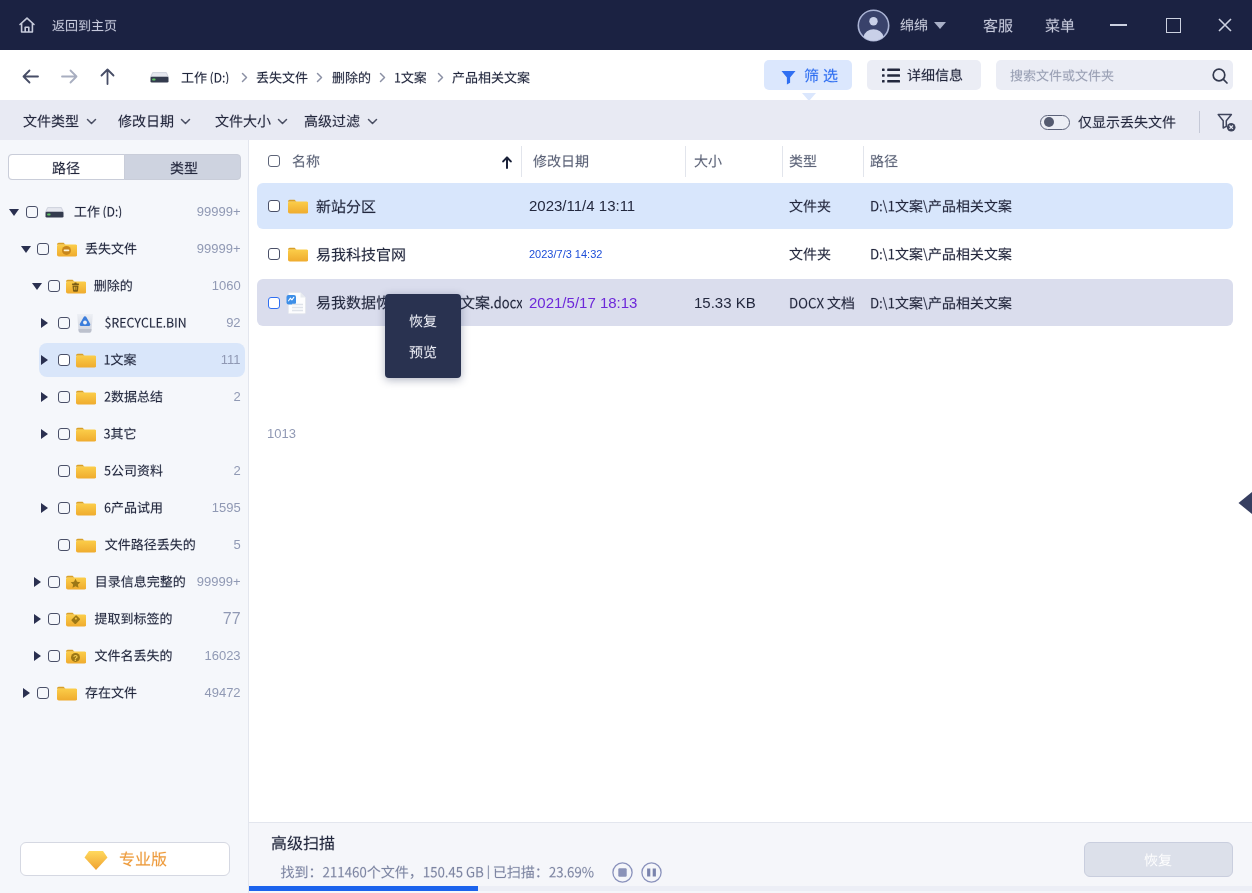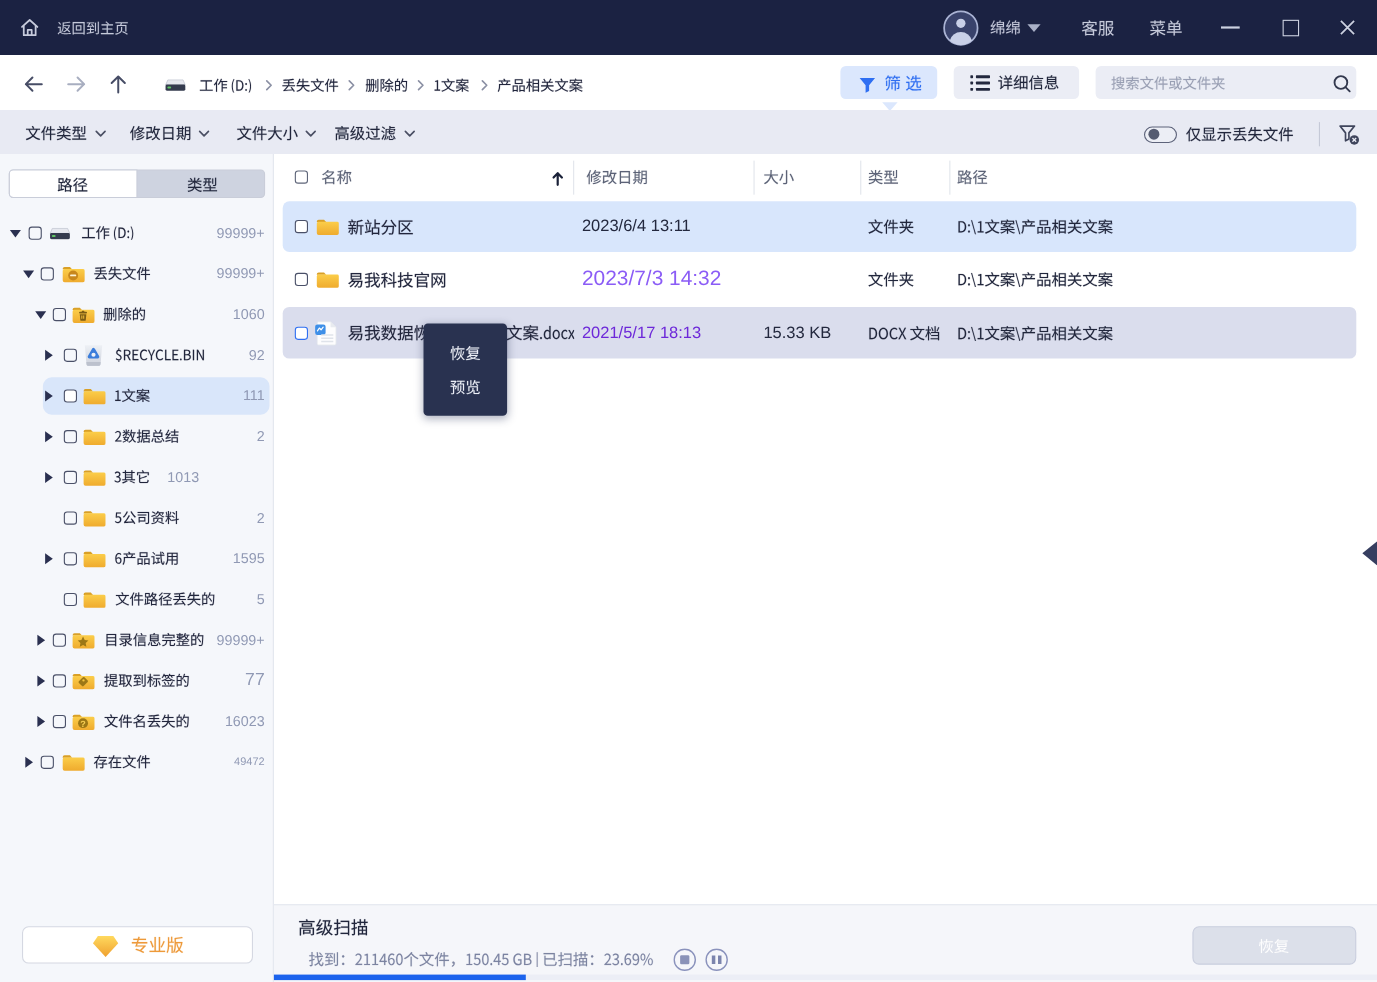--- a/index.html
+++ b/index.html
@@ -477,21 +477,21 @@
         </linearGradient>
       </defs>
       <path d="M1 3.4 a1.7 1.7 0 0 1 1.7 -1.7 h4.9 l1.9 2.1 h-8.5 Z" fill="#d9a027"></path>
       <path d="M1 3.8 a1.6 1.6 0 0 1 1.6 -1.6 h17 a1.6 1.6 0 0 1 1.6 1.6 v8.6 a1.8 1.8 0 0 1 -1.8 1.8 h-16.6 a1.8 1.8 0 0 1 -1.8 -1.8 Z" transform="translate(0,1.4)" fill="url(#fg4)"></path>
     </svg>
     <svg class="t " style="left:103.0px;top:427.2px;width:34.1px;height:13px;fill:#23283e;stroke:#23283e;stroke-width:10" viewBox="0 0 2527 1000">
       <use href="#g71" transform="translate(0,880) scale(0.95,-1)"></use>
       <use href="#g72" transform="translate(527,880) scale(1,-1)"></use>
       <use href="#g73" transform="translate(1527,880) scale(1,-1)"></use>
     </svg>
-    <div class="abs lat" style="right:1071px;top:427.0px;font-size:13px;color:#9099b4;line-height:14px">1013</div>
+    <div class="abs lat" style="right:956px;top:427.0px;font-size:13px;color:#9099b4;line-height:14px">1013</div>
     <div class="abs" style="left:58.0px;top:465.0px;width:12px;height:12px;border:1.5px solid #4a5068;border-radius:3px;background:#f5f7fb;box-sizing:border-box"></div>
     <svg class="abs" style="left:75.0px;top:462.5px" width="21" height="17" viewBox="0 0 21 17">
       <defs>
         <linearGradient id="fg5" x1="0" y1="0" x2="0" y2="1">
           <stop offset="0" stop-color="#fbcd49"></stop>
           <stop offset="1" stop-color="#efab2e"></stop>
         </linearGradient>
       </defs>
       <path d="M1 3.4 a1.7 1.7 0 0 1 1.7 -1.7 h4.9 l1.9 2.1 h-8.5 Z" fill="#d9a027"></path>
       <path d="M1 3.8 a1.6 1.6 0 0 1 1.6 -1.6 h17 a1.6 1.6 0 0 1 1.6 1.6 v8.6 a1.8 1.8 0 0 1 -1.8 1.8 h-16.6 a1.8 1.8 0 0 1 -1.8 -1.8 Z" transform="translate(0,1.4)" fill="url(#fg5)"></path>
@@ -625,21 +625,21 @@
       </defs>
       <path d="M1 3.4 a1.7 1.7 0 0 1 1.7 -1.7 h4.9 l1.9 2.1 h-8.5 Z" fill="#d9a027"></path>
       <path d="M1 3.8 a1.6 1.6 0 0 1 1.6 -1.6 h17 a1.6 1.6 0 0 1 1.6 1.6 v8.6 a1.8 1.8 0 0 1 -1.8 1.8 h-16.6 a1.8 1.8 0 0 1 -1.8 -1.8 Z" transform="translate(0,1.4)" fill="url(#fg11)"></path>
     </svg>
     <svg class="t " style="left:83.5px;top:686.2px;width:54.0px;height:13px;fill:#23283e;stroke:#23283e;stroke-width:10" viewBox="0 0 4000 1000">
       <use href="#g91" transform="translate(0,880) scale(1,-1)"></use>
       <use href="#g92" transform="translate(1000,880) scale(1,-1)"></use>
       <use href="#g18" transform="translate(2000,880) scale(1,-1)"></use>
       <use href="#g19" transform="translate(3000,880) scale(1,-1)"></use>
     </svg>
-    <div class="abs lat" style="right:1011.4px;top:686.0px;font-size:10px;color:#9099b4;line-height:14px">49472</div>
+    <div class="abs lat" style="right:1011.4px;top:686.0px;font-size:13px;color:#9099b4;line-height:14px">49472</div>
     <div class="abs" style="left:20px;top:842px;width:210px;height:34px;background:#fff;border:1px solid #d5d8e2;border-radius:6px;box-sizing:border-box"></div>
     <svg class="abs" style="left:84px;top:850px" width="24" height="21" viewBox="0 0 24 21">
 <defs>
         <linearGradient id="gem" x1="0" y1="0" x2="0" y2="1">
           <stop offset="0" stop-color="#ffd95e"></stop>
           <stop offset="1" stop-color="#efa02f"></stop>
         </linearGradient>
       </defs>
 <path d="M5 1 h14 l4.5 6.5 L12 20 L0.5 7.5 Z" fill="url(#gem)"></path>
 </svg>
@@ -690,21 +690,21 @@
       </defs>
       <path d="M1 3.4 a1.7 1.7 0 0 1 1.7 -1.7 h4.9 l1.9 2.1 h-8.5 Z" fill="#d9a027"></path>
       <path d="M1 3.8 a1.6 1.6 0 0 1 1.6 -1.6 h17 a1.6 1.6 0 0 1 1.6 1.6 v8.6 a1.8 1.8 0 0 1 -1.8 1.8 h-16.6 a1.8 1.8 0 0 1 -1.8 -1.8 Z" transform="translate(0,1.4)" fill="url(#fg12)"></path>
     </svg>
     <svg class="t " style="left:316.0px;top:198.5px;width:60.0px;height:15px;fill:#23283e;stroke:#23283e;stroke-width:10" viewBox="0 0 4000 1000">
       <use href="#g97" transform="translate(0,880) scale(1,-1)"></use>
       <use href="#g98" transform="translate(1000,880) scale(1,-1)"></use>
       <use href="#g99" transform="translate(2000,880) scale(1,-1)"></use>
       <use href="#g100" transform="translate(3000,880) scale(1,-1)"></use>
     </svg>
-    <div class="abs lat" style="left:529px;top:198.0px;font-size:15px;color:#23283e;line-height:16px">2023/6/4 13:11</div>
+    <div class="abs lat" style="left:529px;top:198.0px;font-size:15px;color:#23283e;line-height:16px">2023/11/4 13:11</div>
     <svg class="t " style="left:789.0px;top:199.0px;width:42.0px;height:14px;fill:#23283e;stroke:#23283e;stroke-width:10" viewBox="0 0 3000 1000">
       <use href="#g18" transform="translate(0,880) scale(1,-1)"></use>
       <use href="#g19" transform="translate(1000,880) scale(1,-1)"></use>
       <use href="#g38" transform="translate(2000,880) scale(1,-1)"></use>
     </svg>
     <svg class="t " style="left:870.0px;top:199.0px;width:141.9px;height:14px;fill:#23283e;stroke:#23283e;stroke-width:10" viewBox="0 0 10136 1000">
       <use href="#g13" transform="translate(0,880) scale(0.95,-1)"></use>
       <use href="#g14" transform="translate(654,880) scale(0.9,-1)"></use>
       <use href="#g101" transform="translate(904,880) scale(0.9,-1)"></use>
       <use href="#g23" transform="translate(1257,880) scale(0.95,-1)"></use>
@@ -730,21 +730,21 @@
       <path d="M1 3.8 a1.6 1.6 0 0 1 1.6 -1.6 h17 a1.6 1.6 0 0 1 1.6 1.6 v8.6 a1.8 1.8 0 0 1 -1.8 1.8 h-16.6 a1.8 1.8 0 0 1 -1.8 -1.8 Z" transform="translate(0,1.4)" fill="url(#fg13)"></path>
     </svg>
     <svg class="t " style="left:316.0px;top:246.5px;width:90.0px;height:15px;fill:#23283e;stroke:#23283e;stroke-width:10" viewBox="0 0 6000 1000">
       <use href="#g102" transform="translate(0,880) scale(1,-1)"></use>
       <use href="#g103" transform="translate(1000,880) scale(1,-1)"></use>
       <use href="#g104" transform="translate(2000,880) scale(1,-1)"></use>
       <use href="#g105" transform="translate(3000,880) scale(1,-1)"></use>
       <use href="#g106" transform="translate(4000,880) scale(1,-1)"></use>
       <use href="#g107" transform="translate(5000,880) scale(1,-1)"></use>
     </svg>
-    <div class="abs lat" style="left:529px;top:246.0px;font-size:19px;color:#8b5cf6;line-height:16px">2023/7/3 14:32</div>
+    <div class="abs lat" style="left:529px;top:246.0px;font-size:11px;color:#1d4ed8;line-height:16px">2023/7/3 14:32</div>
     <svg class="t " style="left:789.0px;top:247.0px;width:42.0px;height:14px;fill:#23283e;stroke:#23283e;stroke-width:10" viewBox="0 0 3000 1000">
       <use href="#g18" transform="translate(0,880) scale(1,-1)"></use>
       <use href="#g19" transform="translate(1000,880) scale(1,-1)"></use>
       <use href="#g38" transform="translate(2000,880) scale(1,-1)"></use>
     </svg>
     <svg class="t " style="left:870.0px;top:247.0px;width:141.9px;height:14px;fill:#23283e;stroke:#23283e;stroke-width:10" viewBox="0 0 10136 1000">
       <use href="#g13" transform="translate(0,880) scale(0.95,-1)"></use>
       <use href="#g14" transform="translate(654,880) scale(0.9,-1)"></use>
       <use href="#g101" transform="translate(904,880) scale(0.9,-1)"></use>
       <use href="#g23" transform="translate(1257,880) scale(0.95,-1)"></use>

